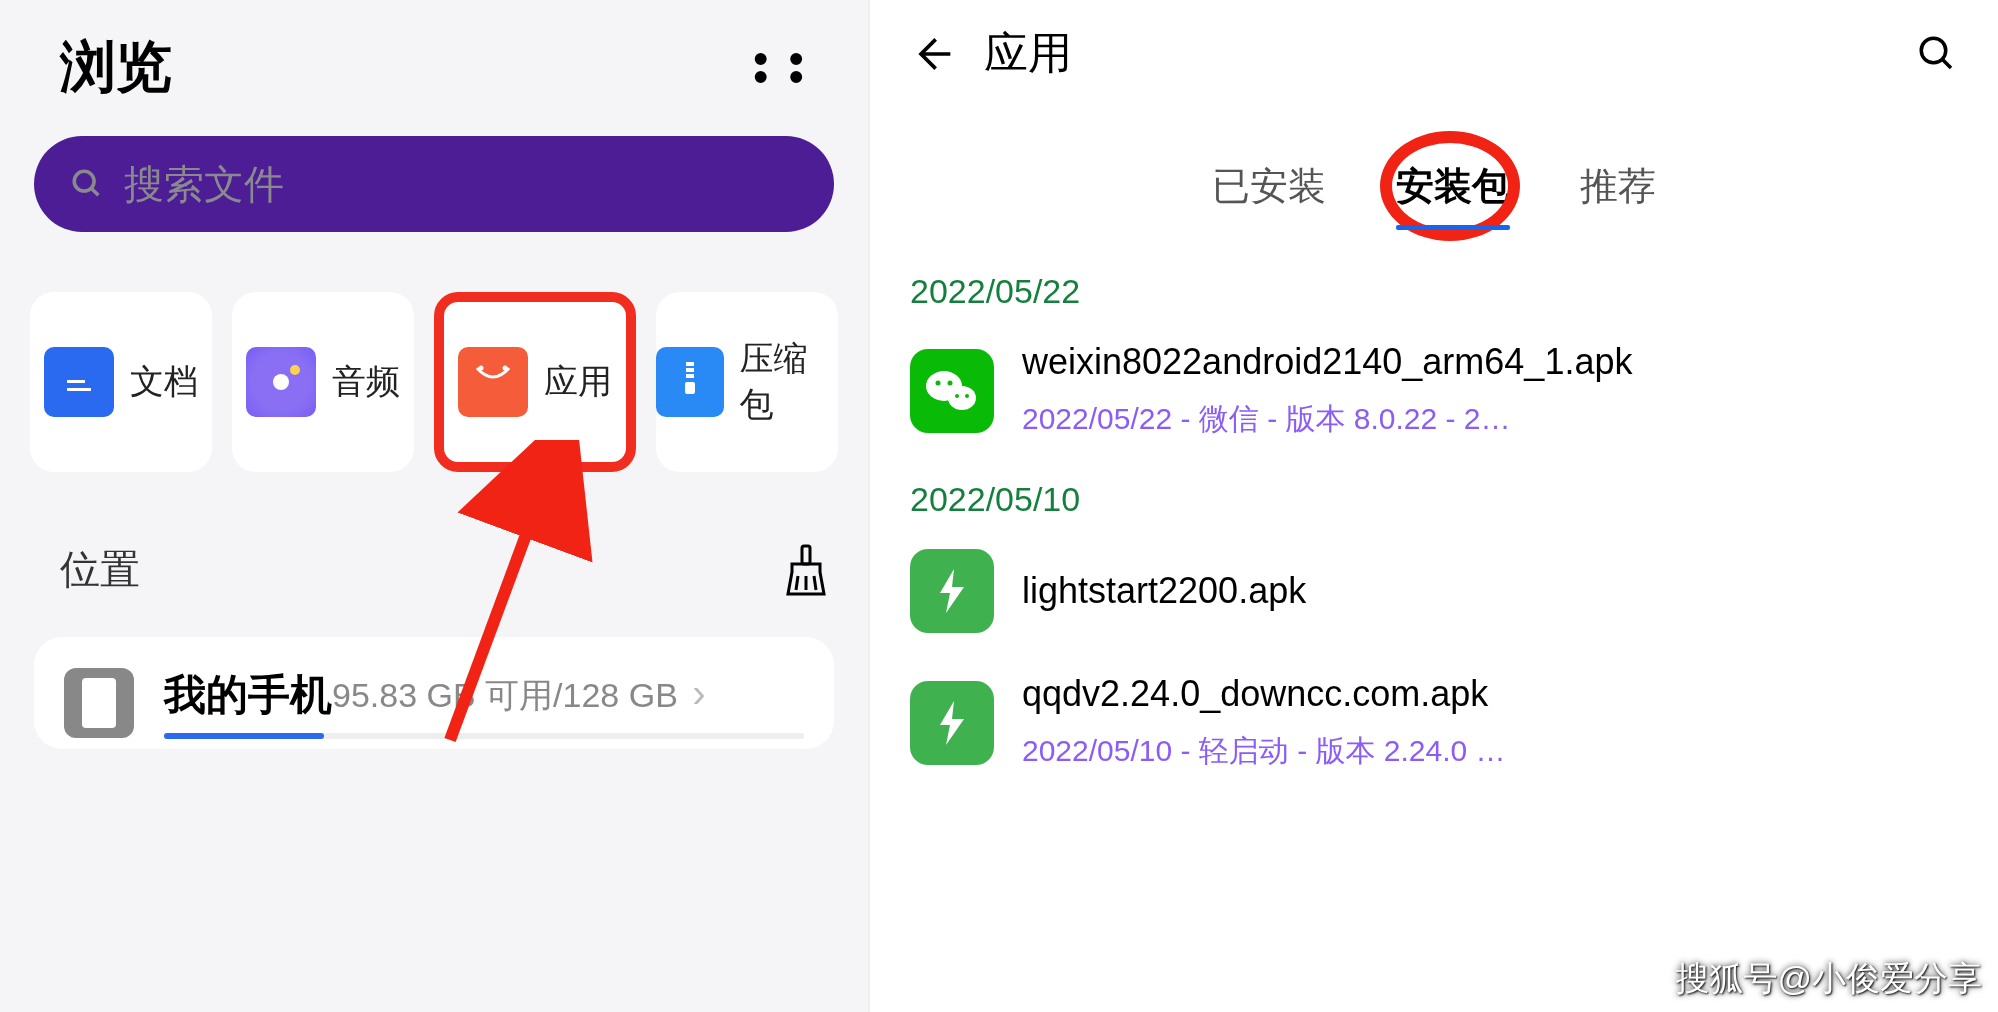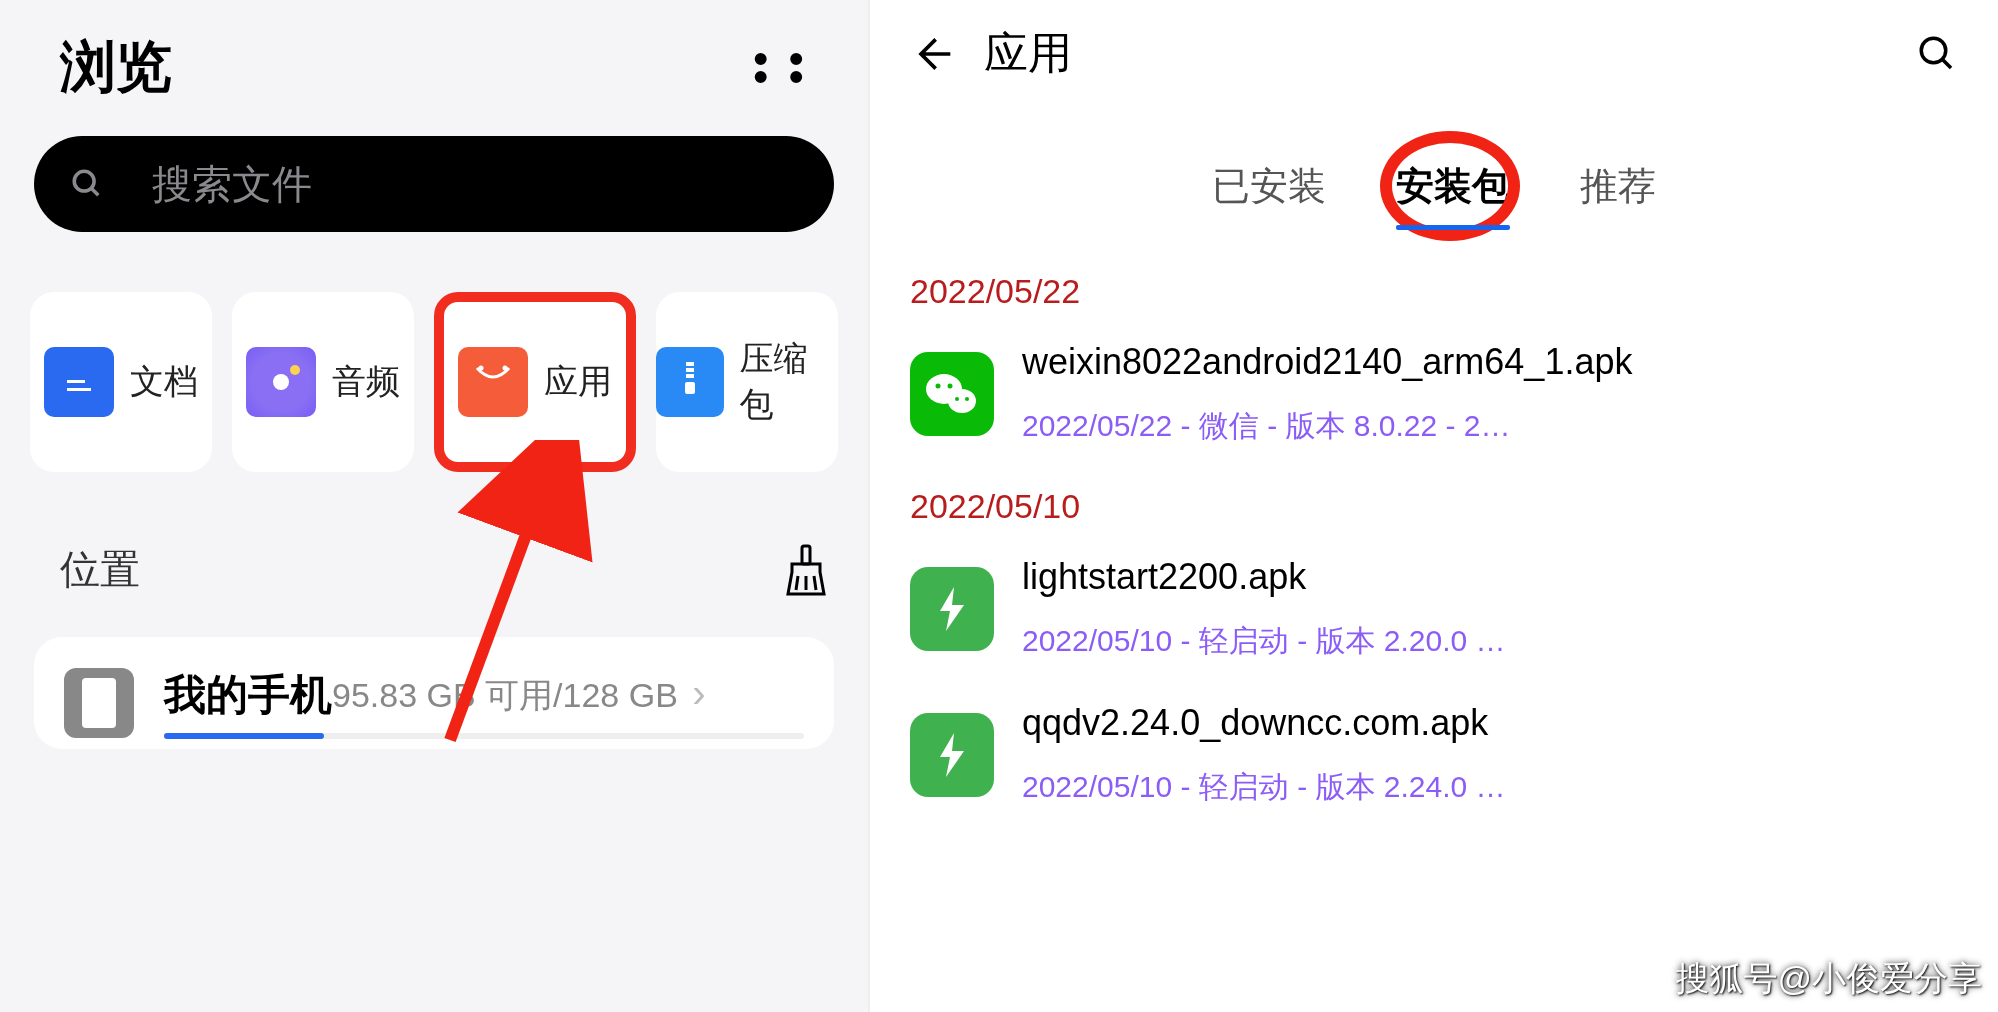--- a/index.html
+++ b/index.html
@@ -30,28 +30,27 @@
   
   .left-header {
     display: flex;
     justify-content: space-between;
     align-items: center;
     padding: 10px 10px 30px 30px;
   }
   .left-title { font-size: 56px; font-weight: 700; color: #000; }
   .dots-icon { font-size: 44px; letter-spacing: 4px; line-height: 0.4; color: #000; padding-right: 20px; }
   .search-bar {
-    background: #000000;
+    background: #4c1d95;
     border-radius: 60px;
     height: 96px;
     display: flex;
     align-items: center;
     padding: 0 36px;
     margin: 0 4px 60px 4px;
-    gap: 28px;
   }
   .search-icon-svg { width: 34px; height: 34px; margin-right: 20px; }
   .search-placeholder { font-size: 40px; color: #8a8a8e; }
   .category-row {
     display: flex;
     gap: 20px;
     margin-bottom: 70px;
   }
   .category-card {
     flex: 1;
@@ -145,40 +144,40 @@
     border-radius: 2px;
   }
   .red-circle {
     position: absolute;
     width: 140px;
     height: 110px;
     border: 12px solid #f02314;
     border-radius: 50%;
     pointer-events: none;
   }
-  .date-header { font-size: 34px; color: #b91c1c; margin: 10px 0 30px 10px; }
+  .date-header { font-size: 34px; color: #15803d; margin: 10px 0 30px 10px; }
   .apk-item {
     display: flex;
     align-items: center;
     gap: 28px;
     margin-bottom: 40px;
     padding: 0 10px;
   }
   .apk-icon {
     width: 84px;
     height: 84px;
     border-radius: 18px;
     display: flex;
     align-items: center;
     justify-content: center;
     flex-shrink: 0;
   }
   .apk-icon.wechat { background: #09bb07; position:relative;}
   .apk-icon.green { background: #3fb24f; }
-  .apk-text { display: flex; flex-direction: column; gap: 23px; flex:1; min-width:0; }
+  .apk-text { display: flex; flex-direction: column; gap: 16px; flex:1; min-width:0; }
   .apk-name { font-size: 36px; color: #000; word-break: break-all; }
   .apk-meta { font-size: 30px; color: #8b5cf6; white-space: nowrap; overflow:hidden; text-overflow:ellipsis;}
   .watermark {
     position: absolute;
     right: 16px;
     bottom: 10px;
     font-size: 34px;
     color: #fff;
     text-shadow: 0 0 6px rgba(0,0,0,0.9), 1px 1px 2px rgba(0,0,0,0.9);
     font-weight: 500;
@@ -330,21 +329,20 @@
 
     <div class="date-header">2022/05/10</div>
     <div class="apk-item">
       <div class="apk-icon green">
         <svg width="36" height="48" viewBox="0 0 36 48">
             <path d="M20 2 L6 26 H16 L12 46 L30 20 H18 Z" fill="#fff"></path>
           </svg>
       </div>
       <div class="apk-text">
         <div class="apk-name">lightstart2200.apk</div>
-        <div class="apk-meta">2022/05/10 - 轻启动 - 版本 2.20.0 …</div>
       </div>
     </div>
     <div class="apk-item">
       <div class="apk-icon green">
         <svg width="36" height="48" viewBox="0 0 36 48">
             <path d="M20 2 L6 26 H16 L12 46 L30 20 H18 Z" fill="#fff"></path>
           </svg>
       </div>
       <div class="apk-text">
         <div class="apk-name">qqdv2.24.0_downcc.com.apk</div>

